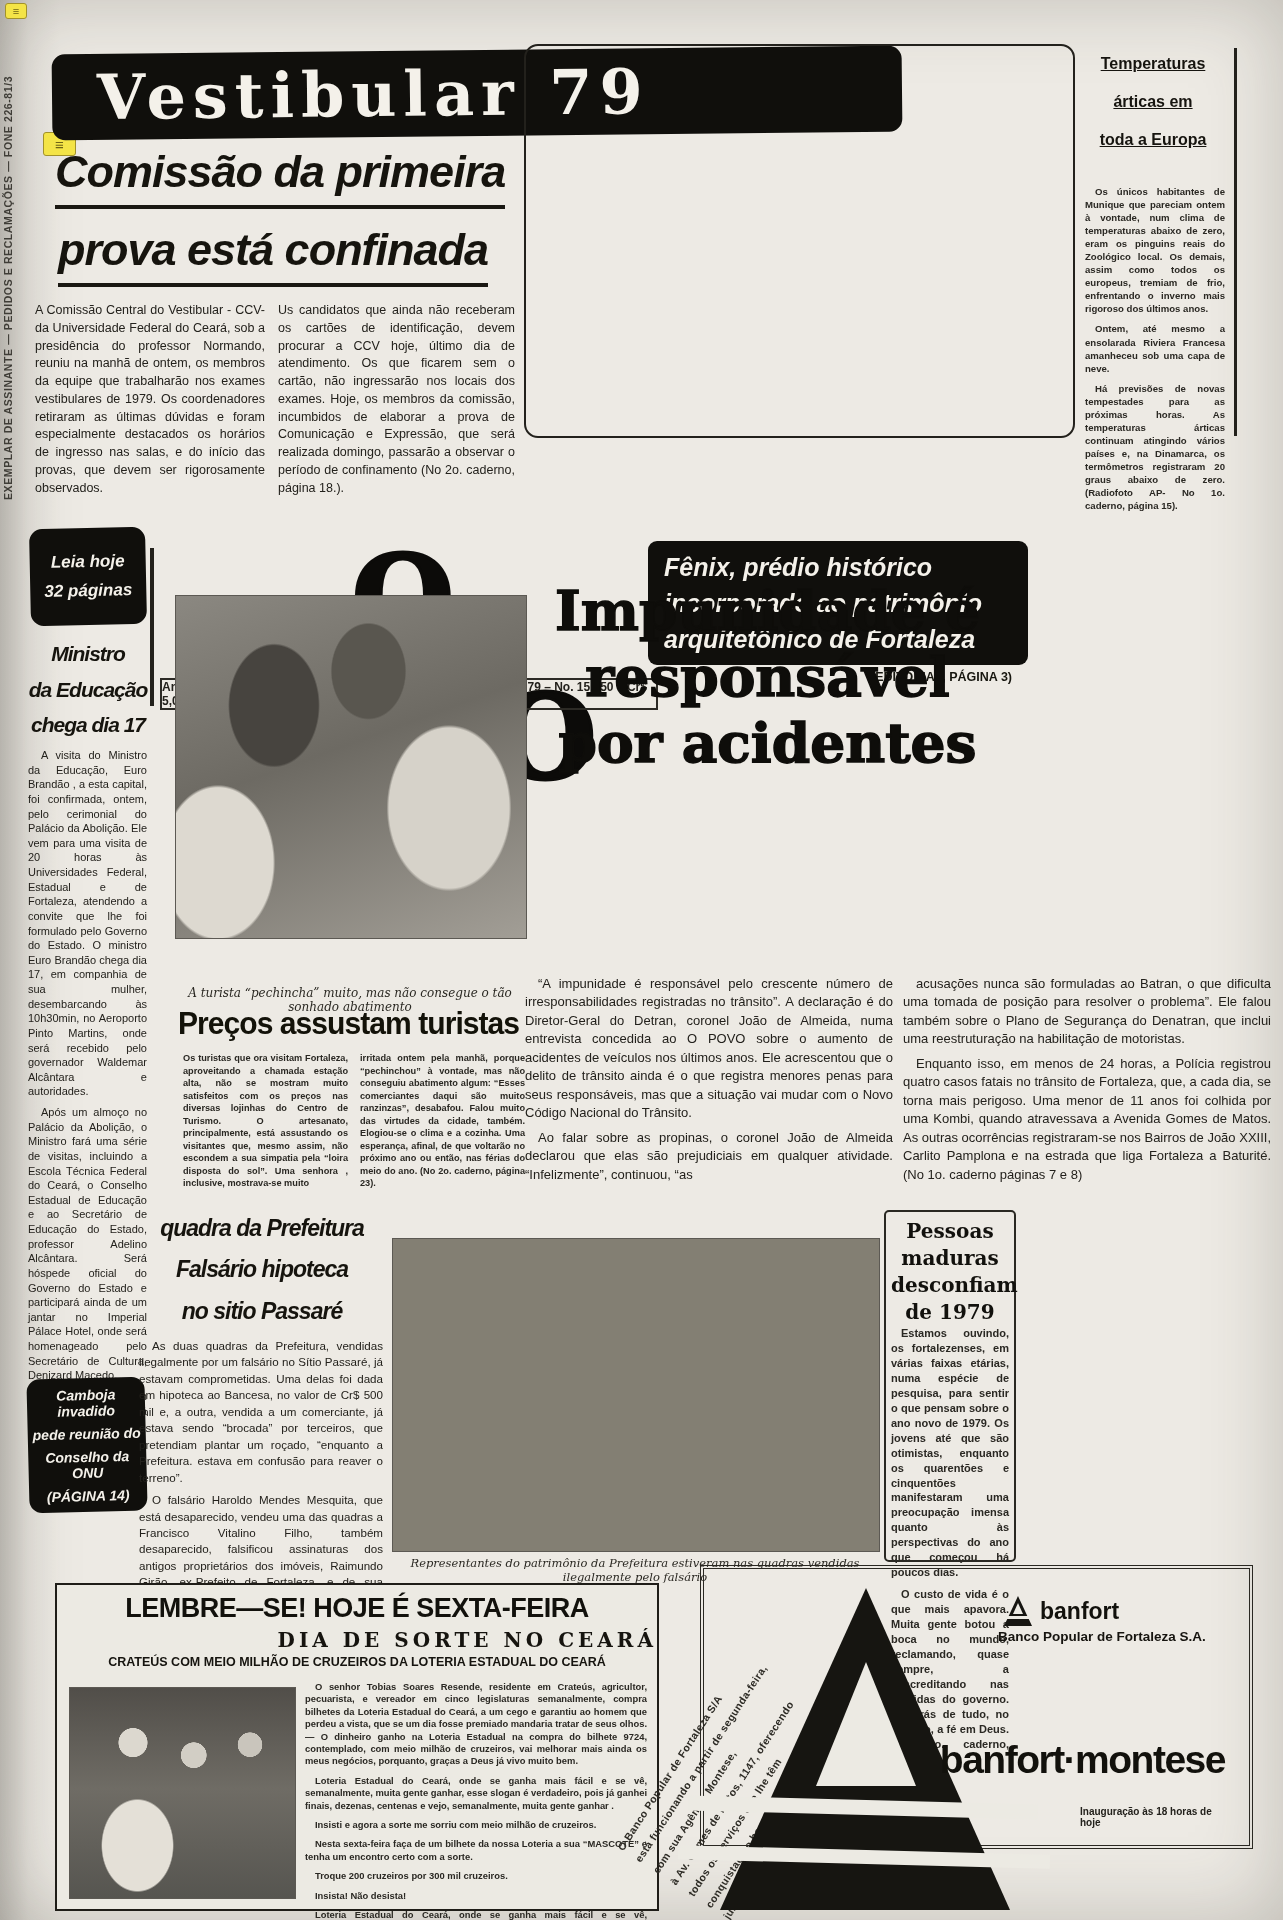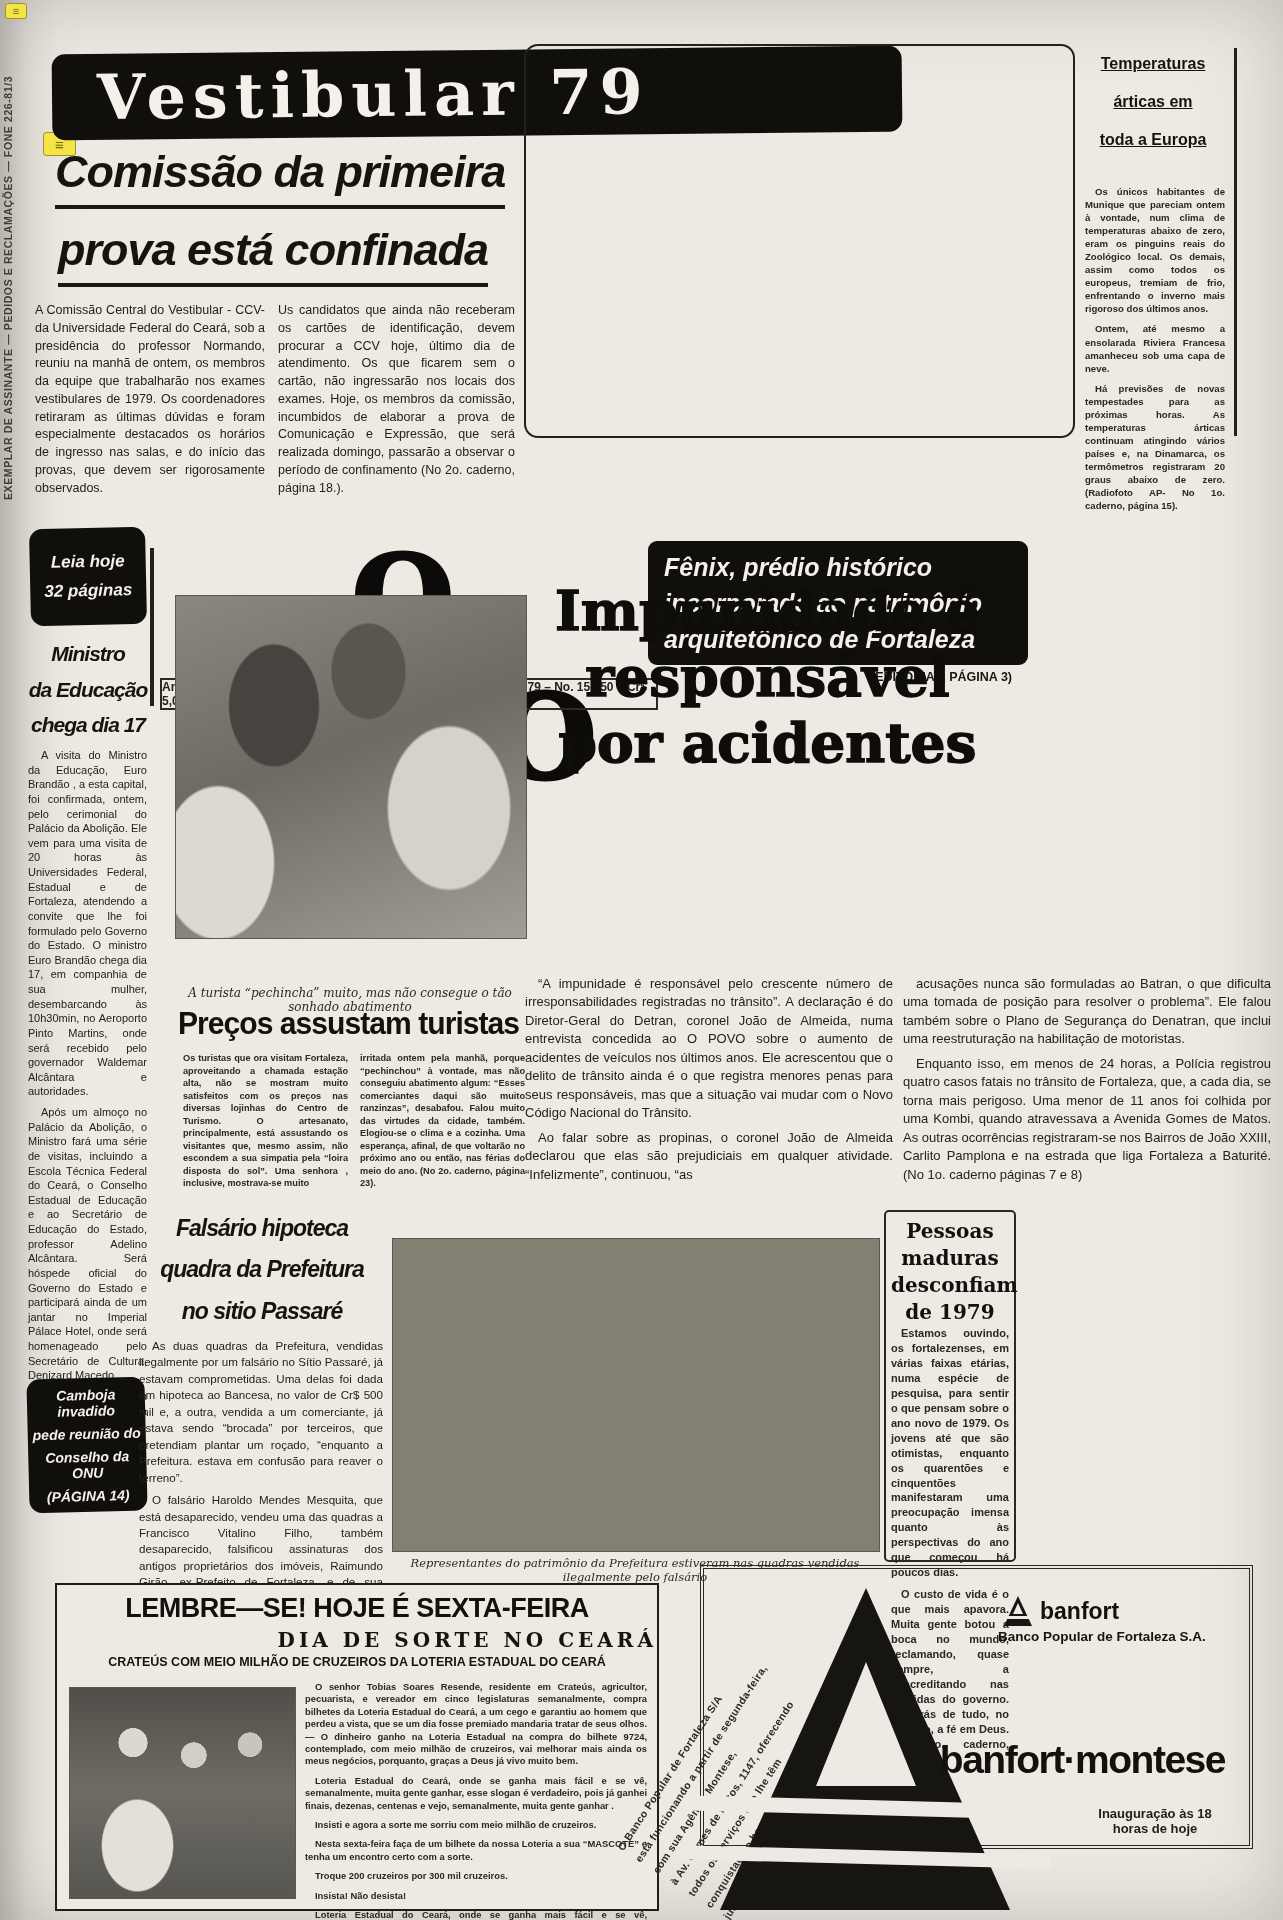--- a/index.html
+++ b/index.html
@@ -140,22 +140,22 @@
   <div class="abs bodytext" style="left:525px;top:975px;width:368px;font-size:13px;">
     <p>“A impunidade é responsável pelo crescente número de irresponsabilidades registradas no trânsito”. A declaração é do Diretor-Geral do Detran, coronel João de Almeida, numa entrevista concedida ao O POVO sobre o aumento de acidentes de veículos nos últimos anos. Ele acrescentou que o delito de trânsito ainda é o que registra menores penas para seus responsáveis, mas que a situação vai mudar com o Novo Código Nacional do Trânsito.</p>
     <p>Ao falar sobre as propinas, o coronel João de Almeida declarou que elas são prejudiciais em qualquer atividade. “Infelizmente”, continuou, “as</p>
   </div>
   <div class="abs bodytext" style="left:903px;top:975px;width:368px;font-size:13px;">
     <p>acusações nunca são formuladas ao Batran, o que dificulta uma tomada de posição para resolver o problema”. Ele falou também sobre o Plano de Segurança do Denatran, que inclui uma reestruturação na habilitação de motoristas.</p>
     <p>Enquanto isso, em menos de 24 horas, a Polícia registrou quatro casos fatais no trânsito de Fortaleza, que, a cada dia, se torna mais perigoso. Uma menor de 11 anos foi colhida por uma Kombi, quando atravessava a Avenida Gomes de Matos. As outras ocorrências registraram-se nos Bairros de João XXIII, Carlito Pamplona e na estrada que liga Fortaleza a Baturité. (No 1o. caderno páginas 7 e 8)</p>
   </div>
 
   <div class="abs headline-sans" style="left:138px;top:1208px;width:248px;text-align:center;font-size:23px;line-height:1.8;">
+    <div>quadra da Prefeitura</div>
     <div>Falsário hipoteca</div>
-    <div>quadra da Prefeitura</div>
     <div>no sitio Passaré</div>
   </div>
   <div class="abs bodytext" style="left:139px;top:1338px;width:244px;font-size:11.6px;">
     <p>As duas quadras da Prefeitura, vendidas ilegalmente por um falsário no Sítio Passaré, já estavam comprometidas. Uma delas foi dada em hipoteca ao Bancesa, no valor de Cr$ 500 mil e, a outra, vendida a um comerciante, já estava sendo “brocada” por terceiros, que pretendiam plantar um roçado, “enquanto a Prefeitura. estava em confusão para reaver o terreno”.</p>
     <p>O falsário Haroldo Mendes Mesquita, que está desaparecido, vendeu uma das quadras a Francisco Vitalino Filho, também desaparecido, falsificou assinaturas dos antigos proprietários dos imóveis, Raimundo Girão, ex-Prefeito de Fortaleza, e de sua esposa Maria Brasil Girão. A Prefeitura levantará todo o seu patrimônio porque há outros casos de apropriação indébita. (No 1o. caderno, página 11)</p>
   </div>
 
   <div class="abs photo" style="left:392px;top:1238px;width:486px;height:312px;
         background:
           radial-gradient(ellipse 60px 26px at 82% 18%, #e2ded5 0 55%, transparent 57%),
@@ -224,15 +224,15 @@
 
   <svg class="abs" style="left:1002px;top:1596px;" width="32" height="30" viewBox="0 0 32 30">
     <polygon points="16,0 30,30 2,30" fill="#161511"></polygon>
     <polygon points="16,7 21,18 11,18" fill="#eceae3"></polygon>
     <rect x="2" y="20" width="28" height="3" fill="#eceae3"></rect>
   </svg>
   <div class="abs" style="left:1040px;top:1598px;font-weight:800;font-size:23px;color:#12110c;">banfort</div>
   <div class="abs" style="left:998px;top:1629px;font-weight:700;font-size:13.5px;color:#16140f;">Banco Popular de Fortaleza S.A.</div>
   <div class="abs" style="left:903px;top:1738px;width:322px;text-align:right;font-weight:700;font-size:39px;
               letter-spacing:-1.5px;color:#12110c;">banfort·montese</div>
-  <div class="abs" style="left:1080px;top:1806px;width:150px;text-align:center;font-weight:700;font-size:13px;color:#23211c;">Inauguração às 18 horas de hoje</div>
+  <div class="abs" style="left:1080px;top:1806px;width:150px;text-align:left;font-weight:700;font-size:10px;color:#23211c;">Inauguração às 18 horas de hoje</div>
 
 </div>
 
 </body></html>

